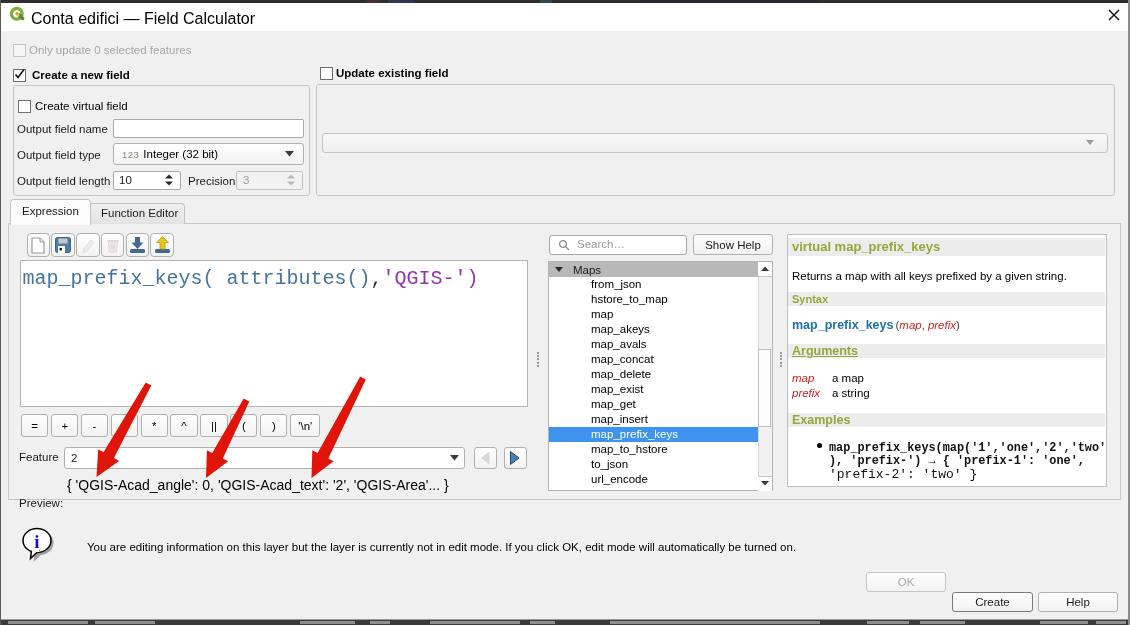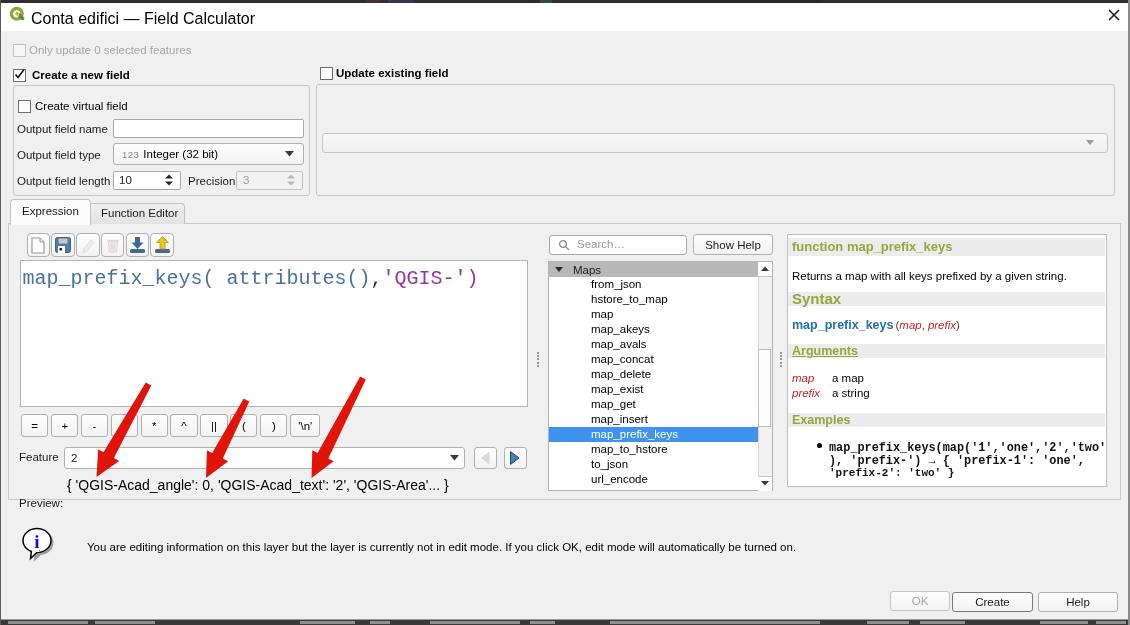--- a/index.html
+++ b/index.html
@@ -214,54 +214,54 @@
     <div class="abs" style="left:536.5px;top:361.7px;width:2px;height:2px;background:#999;"></div>
     <div class="abs" style="left:536.5px;top:365.1px;width:2px;height:2px;background:#999;"></div>
     <div class="abs" style="left:780.0px;top:351.5px;width:2px;height:2px;background:#999;"></div>
     <div class="abs" style="left:780.0px;top:354.9px;width:2px;height:2px;background:#999;"></div>
     <div class="abs" style="left:780.0px;top:358.3px;width:2px;height:2px;background:#999;"></div>
     <div class="abs" style="left:780.0px;top:361.7px;width:2px;height:2px;background:#999;"></div>
     <div class="abs" style="left:780.0px;top:365.1px;width:2px;height:2px;background:#999;"></div>
   </div>
 
 <div class="abs" style="left:787px;top:234px;width:320px;height:253px;background:#fff;border:1px solid #c0c0c0;box-sizing:border-box;"></div>
-<div class="band" style="top:238px;height:18px;font-size:13px;line-height:18px;"><span style="margin-left:4px;">function map_prefix_keys</span></div>
+<div class="band" style="top:238px;height:18px;font-size:13px;line-height:18px;"><span style="margin-left:4px;">virtual map_prefix_keys</span></div>
 <div class="lbl" style="left:792px;top:270px;color:#000;">Returns a map with all keys prefixed by a given string.</div>
-<div class="band" style="top:292px;height:14px;font-size:15px;line-height:14px;"><span style="margin-left:4px;">Syntax</span></div>
+<div class="band" style="top:292px;height:14px;font-size:11px;line-height:14px;"><span style="margin-left:4px;">Syntax</span></div>
 <div class="lbl" style="left:792px;top:318px;">
   <span style="color:#2272ae;font-weight:bold;font-size:12.5px;">map_prefix_keys</span><span style="color:#444;margin-left:2px;">(</span><span style="color:#c22;font-style:italic;">map</span><span style="color:#444;margin-right:3px;">,</span><span style="color:#c22;font-style:italic;">prefix</span><span style="color:#444;">)</span>
 </div>
 <div class="band" style="top:344px;height:14px;font-size:12.5px;line-height:14px;text-decoration:underline;"><span style="margin-left:4px;">Arguments</span></div>
 <div class="lbl" style="left:792px;top:372px;color:#c22;font-style:italic;">map</div>
 <div class="lbl" style="left:832px;top:372px;color:#000;">a map</div>
 <div class="lbl" style="left:792px;top:387px;color:#c22;font-style:italic;">prefix</div>
 <div class="lbl" style="left:832px;top:387px;color:#000;">a string</div>
 <div class="band" style="top:413px;height:14px;font-size:12.5px;line-height:14px;"><span style="margin-left:4px;">Examples</span></div>
 <div class="abs" style="left:817px;top:443px;width:5px;height:5px;border-radius:50%;background:#000;"></div>
 <div class="lbl" style="left:829px;top:441px;font-family:'Liberation Mono',monospace;font-size:11.85px;font-weight:bold;color:#111;">map_prefix_keys(map('1','one','2','two'</div>
 <div class="lbl" style="left:829px;top:454px;font-family:'Liberation Mono',monospace;font-size:11.85px;font-weight:bold;color:#111;">), 'prefix-') → { 'prefix-1': 'one',</div>
-<div class="lbl" style="left:829px;top:467px;font-family:'Liberation Mono',monospace;font-size:11px;font-weight:bold;color:#111;">'prefix-2': 'two' }</div>
+<div class="lbl" style="left:829px;top:467px;font-family:'Liberation Mono',monospace;font-size:13px;font-weight:normal;color:#111;">'prefix-2': 'two' }</div>
 
 <svg class="abs" style="left:0;top:0;" width="1130" height="625">
   <polygon points="145.7,382.4 103.5,452.3 98.2,449.3 96.5,477.0 119.2,461.0 113.9,458.1 151.3,385.6" fill="#e01408"></polygon>
   <polygon points="243.7,398.5 212.2,453.0 206.9,450.3 206.0,478.0 228.2,461.3 222.8,458.6 249.3,401.5" fill="#e01408"></polygon>
   <polygon points="360.2,376.5 317.6,453.0 312.3,450.3 311.5,478.0 333.6,461.3 328.3,458.5 365.8,379.5" fill="#e01408"></polygon>
 </svg>
 
 <svg class="abs" style="left:19px;top:526px;" width="40" height="36" viewBox="0 0 40 36">
   <ellipse cx="18" cy="14.5" rx="14" ry="12" fill="#9e9e9e" transform="translate(2.5,2.5)"></ellipse>
   <path d="M13 26 L12 33.5 L21 25" fill="#9e9e9e" transform="translate(2.5,2.5)"></path>
   <ellipse cx="18" cy="14.5" rx="14" ry="12" fill="#fff" stroke="#000" stroke-width="1.5"></ellipse>
   <path d="M12.5 24.5 L11.5 32.5 L20.5 24" fill="#fff" stroke="#000" stroke-width="1.5" stroke-linejoin="miter"></path>
   <path d="M12.8 24.8 L20.2 24.4" stroke="#fff" stroke-width="3"></path>
   <text x="18" y="22" text-anchor="middle" font-family="Liberation Serif" font-size="19" font-weight="bold" fill="#1212cf">i</text>
 </svg>
 <div class="lbl" style="left:87px;top:541px;color:#000;">You are editing information on this layer but the layer is currently not in edit mode. If you click OK, edit mode will automatically be turned on.</div>
 
-<div class="btn" style="left:866px;top:591px;width:60px;height:20px;color:#a8a8a8;border-color:#c6c6c6;margin-left:24px;">OK</div>
+<div class="btn" style="left:866px;top:572px;width:80px;height:20px;color:#a8a8a8;border-color:#c6c6c6;">OK</div>
 <div class="btn" style="left:952px;top:592px;width:81px;height:20px;border-color:#7a7a7a;">Create</div>
 <div class="btn" style="left:1038px;top:592px;width:80px;height:20px;">Help</div>
 
 <div class="abs" style="left:0;top:619px;width:1130px;height:1px;background:#9a9a9a;"></div>
 <div class="abs" style="left:0;top:620px;width:1130px;height:5px;background:#3a3a3a;"></div>
 <div id="bottomfrag">
     <div class="abs" style="left:8px;top:621px;width:80px;height:3px;background:#8f8f8f;"></div>
     <div class="abs" style="left:95px;top:621px;width:60px;height:3px;background:#8f8f8f;"></div>
     <div class="abs" style="left:300px;top:621px;width:55px;height:3px;background:#8f8f8f;"></div>
     <div class="abs" style="left:370px;top:621px;width:20px;height:3px;background:#8f8f8f;"></div>

